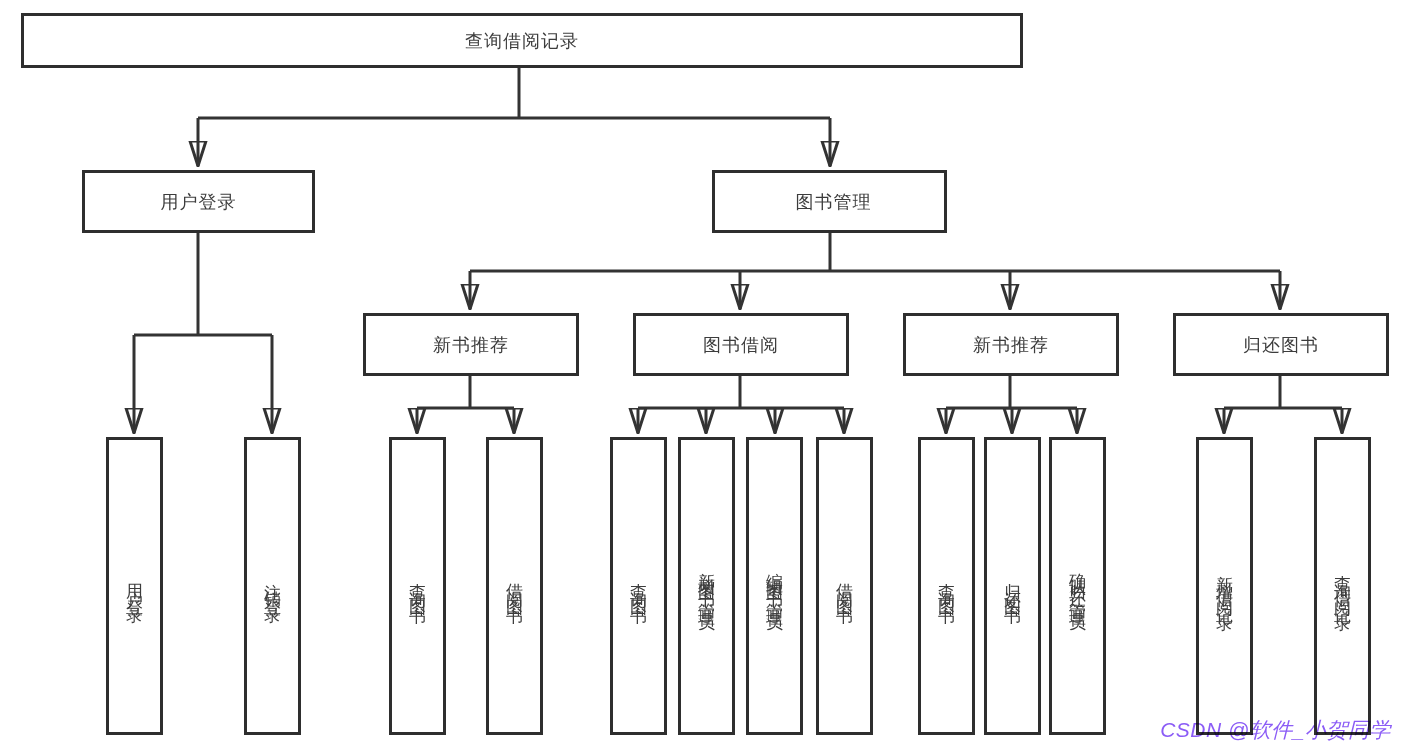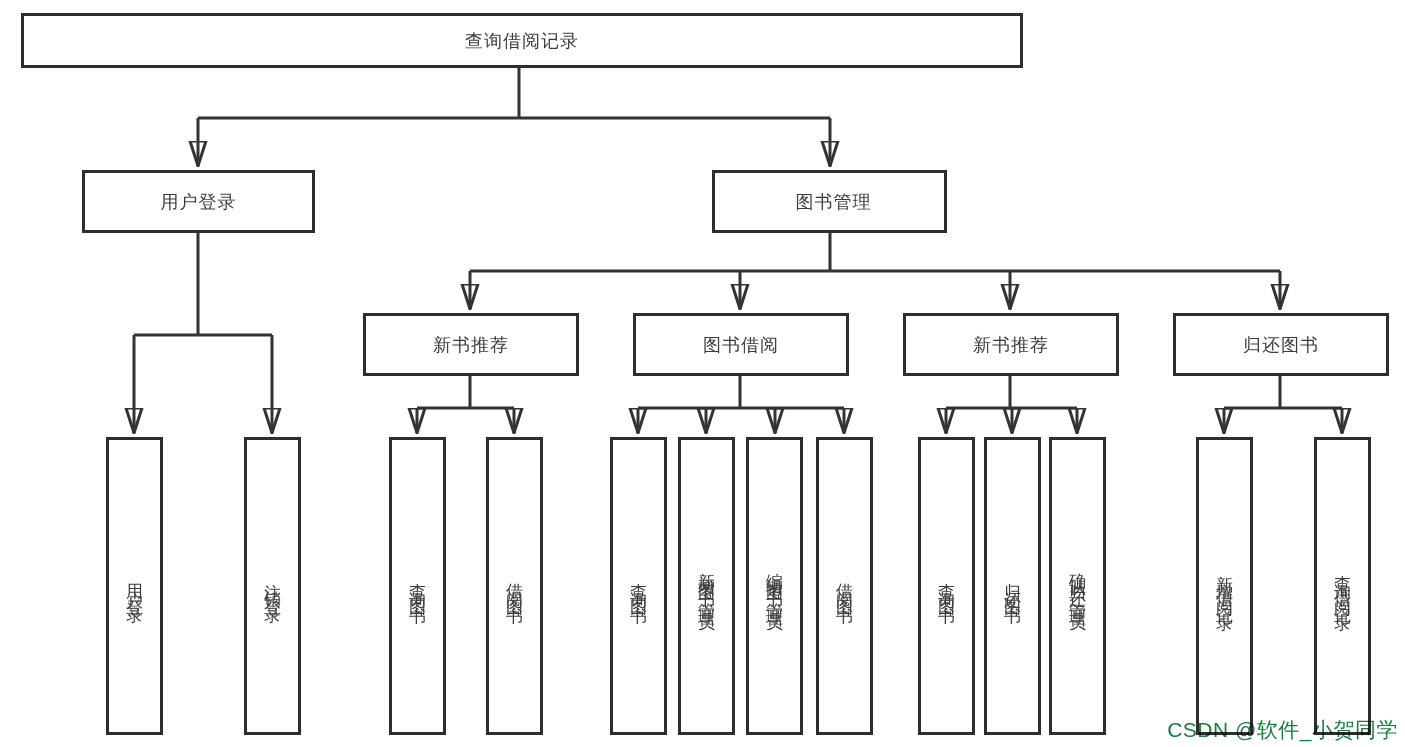--- a/index.html
+++ b/index.html
@@ -41,28 +41,29 @@
   .vbox .label {
     writing-mode: vertical-rl;
     text-orientation: mixed;
     font-size: 17px;
     letter-spacing: 8px;
     line-height: 1;
   }
   .vbox .label.tight { letter-spacing: 6px; }
   #watermark {
     position: absolute;
-    right: 7px;
+    right: 14px;
     bottom: 3px;
     z-index: 5;
     font-size: 21px;
-    color: #15803d;
+    color: #8b5cf6;
     mix-blend-mode: multiply;
     white-space: nowrap;
     letter-spacing: 0.5px;
+    font-style: italic;
   }
   line, path { stroke: #333333; stroke-width: 3; fill: none; }
 </style>
 </head>
 <body>
 
 <div id="canvas">
 
   <svg id="connectors" viewBox="0 0 1405 747" xmlns="http://www.w3.org/2000/svg">
     <defs>

